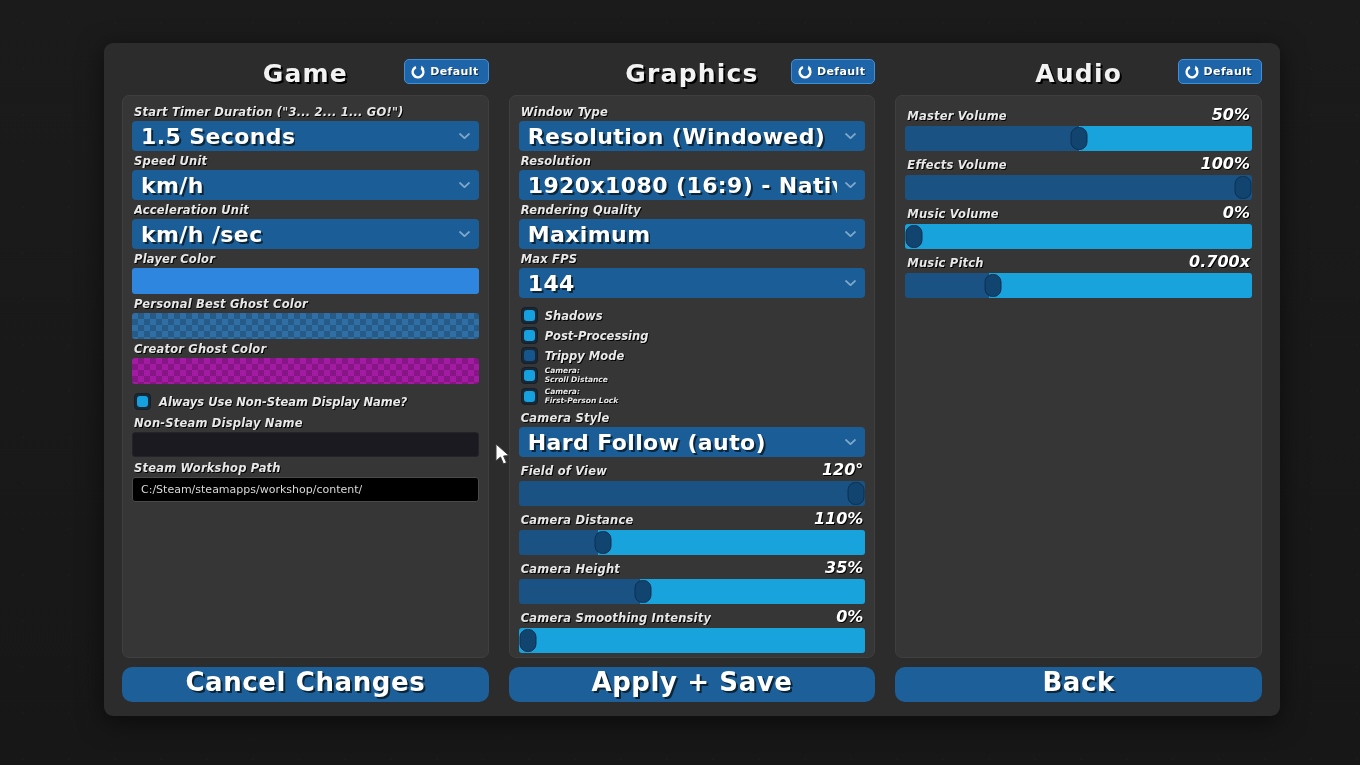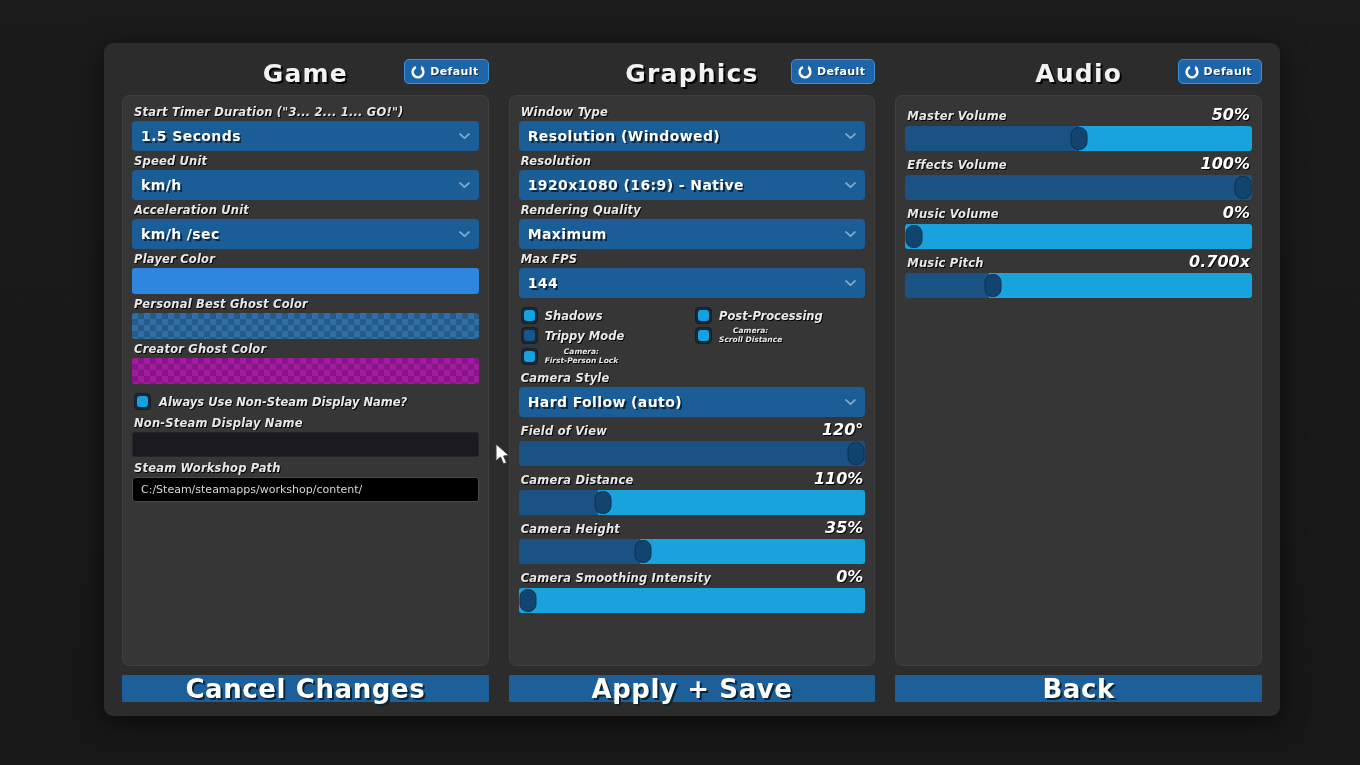--- a/index.html
+++ b/index.html
@@ -137,21 +137,21 @@
     border-radius: 4px;
     display: flex;
     align-items: center;
     padding: 0 28px 0 9px;
     margin-bottom: 3px;
     cursor: pointer;
     overflow: hidden;
   }
   .dropdown .dd-text {
     font-family: "DejaVu Sans", sans-serif;
-    font-size: 14px;
+    font-size: 22px;
     font-weight: 700;
     letter-spacing: .4px;
     color: #ffffff;
     text-shadow: 2px 2px 0 #0b2539;
     white-space: nowrap;
     overflow: hidden;
   }
   .chev {
     position: absolute;
     right: 9px;
@@ -256,42 +256,41 @@
     height: 23px;
     border-radius: 8px;
     background: #11456f;
     border: 1px solid #0c3052;
     transform: translateX(-50%);
   }
 
   
   .check-grid {
     display: grid;
-    grid-template-columns: 1fr 1fr;
+    grid-template-columns: 1fr;
     gap: 3px 4px;
     margin: 9px 0 6px 2px;
-    text-align: center;
   }
   .check-grid .checkrow { margin: 0; gap: 7px; }
   .check-label.two-line {
     font-size: 7.5px;
     line-height: 1.18;
     letter-spacing: 0;
     text-shadow: 1px 1px 0 #000;
   }
 
   
   .footer-btn {
     flex: 0 0 auto;
     margin-top: 9px;
-    height: 27px;
+    height: 35px;
     background: #1d5f99;
-    border-radius: 1px;
-    display: flex;
-    align-items: center;
+    border-radius: 10px;
+    display: flex;
+    align-items: flex-start;
     justify-content: center;
     cursor: pointer;
   }
   .footer-btn span {
     font-family: "DejaVu Sans", sans-serif;
     font-size: 26px;
     font-weight: 700;
     letter-spacing: .6px;
     color: #ffffff;
     text-shadow: 2px 2px 0 #0a2438;

